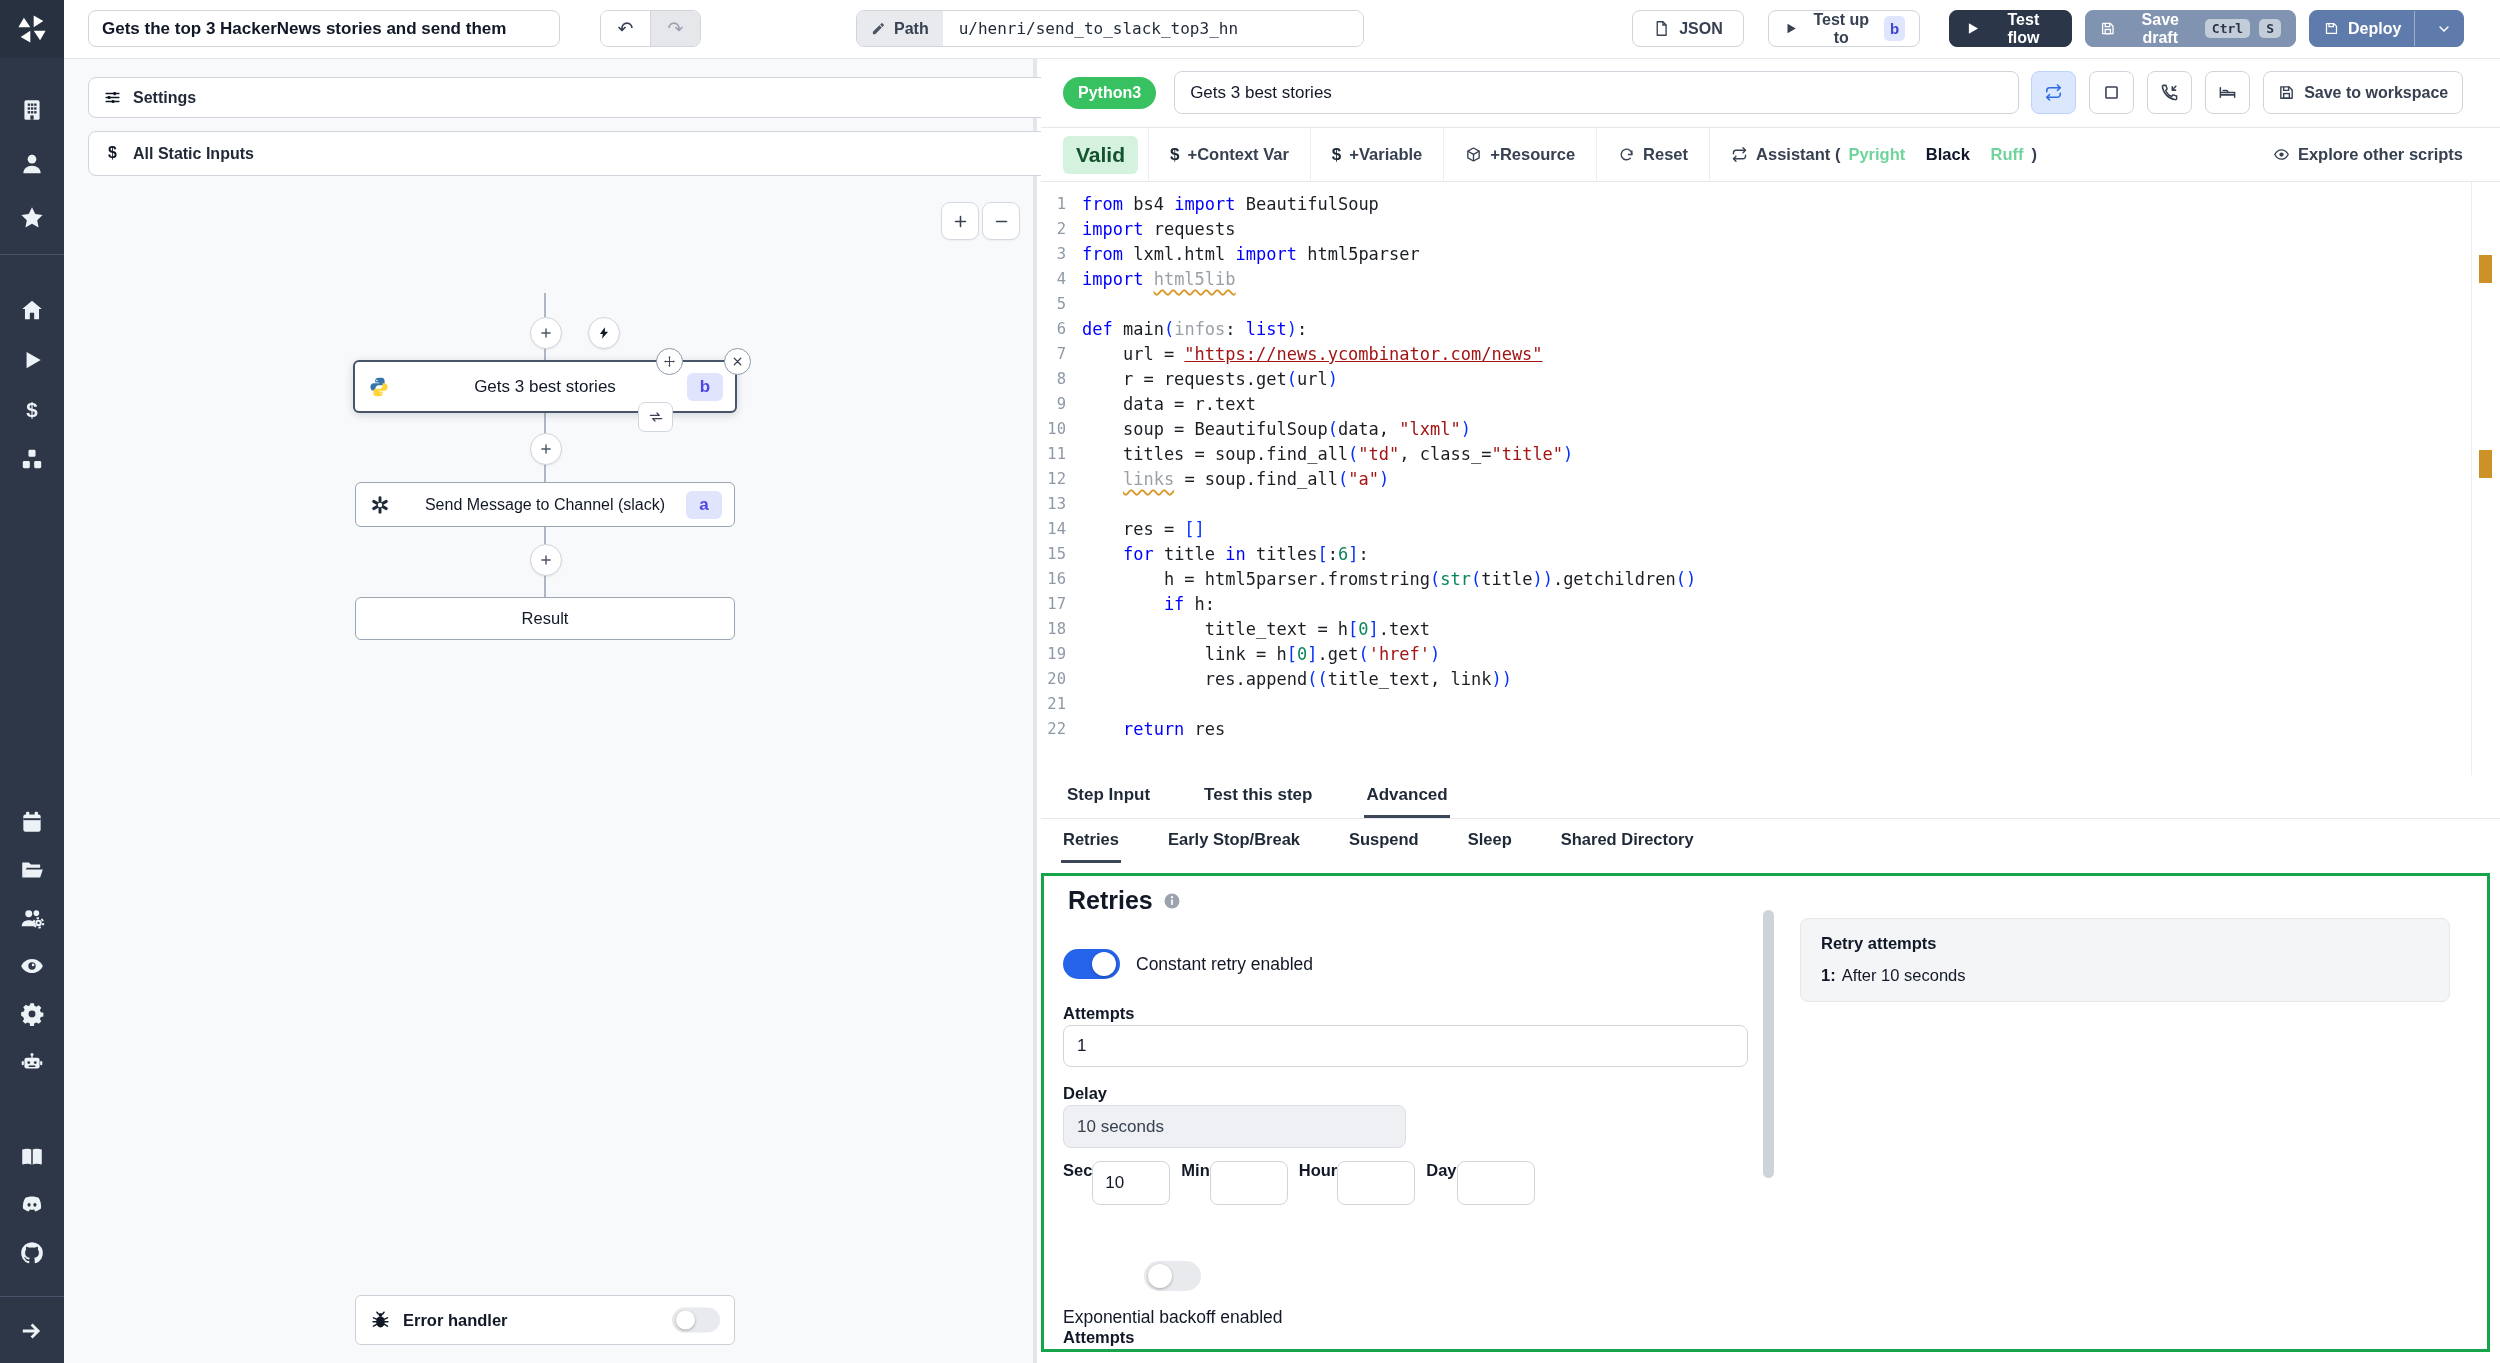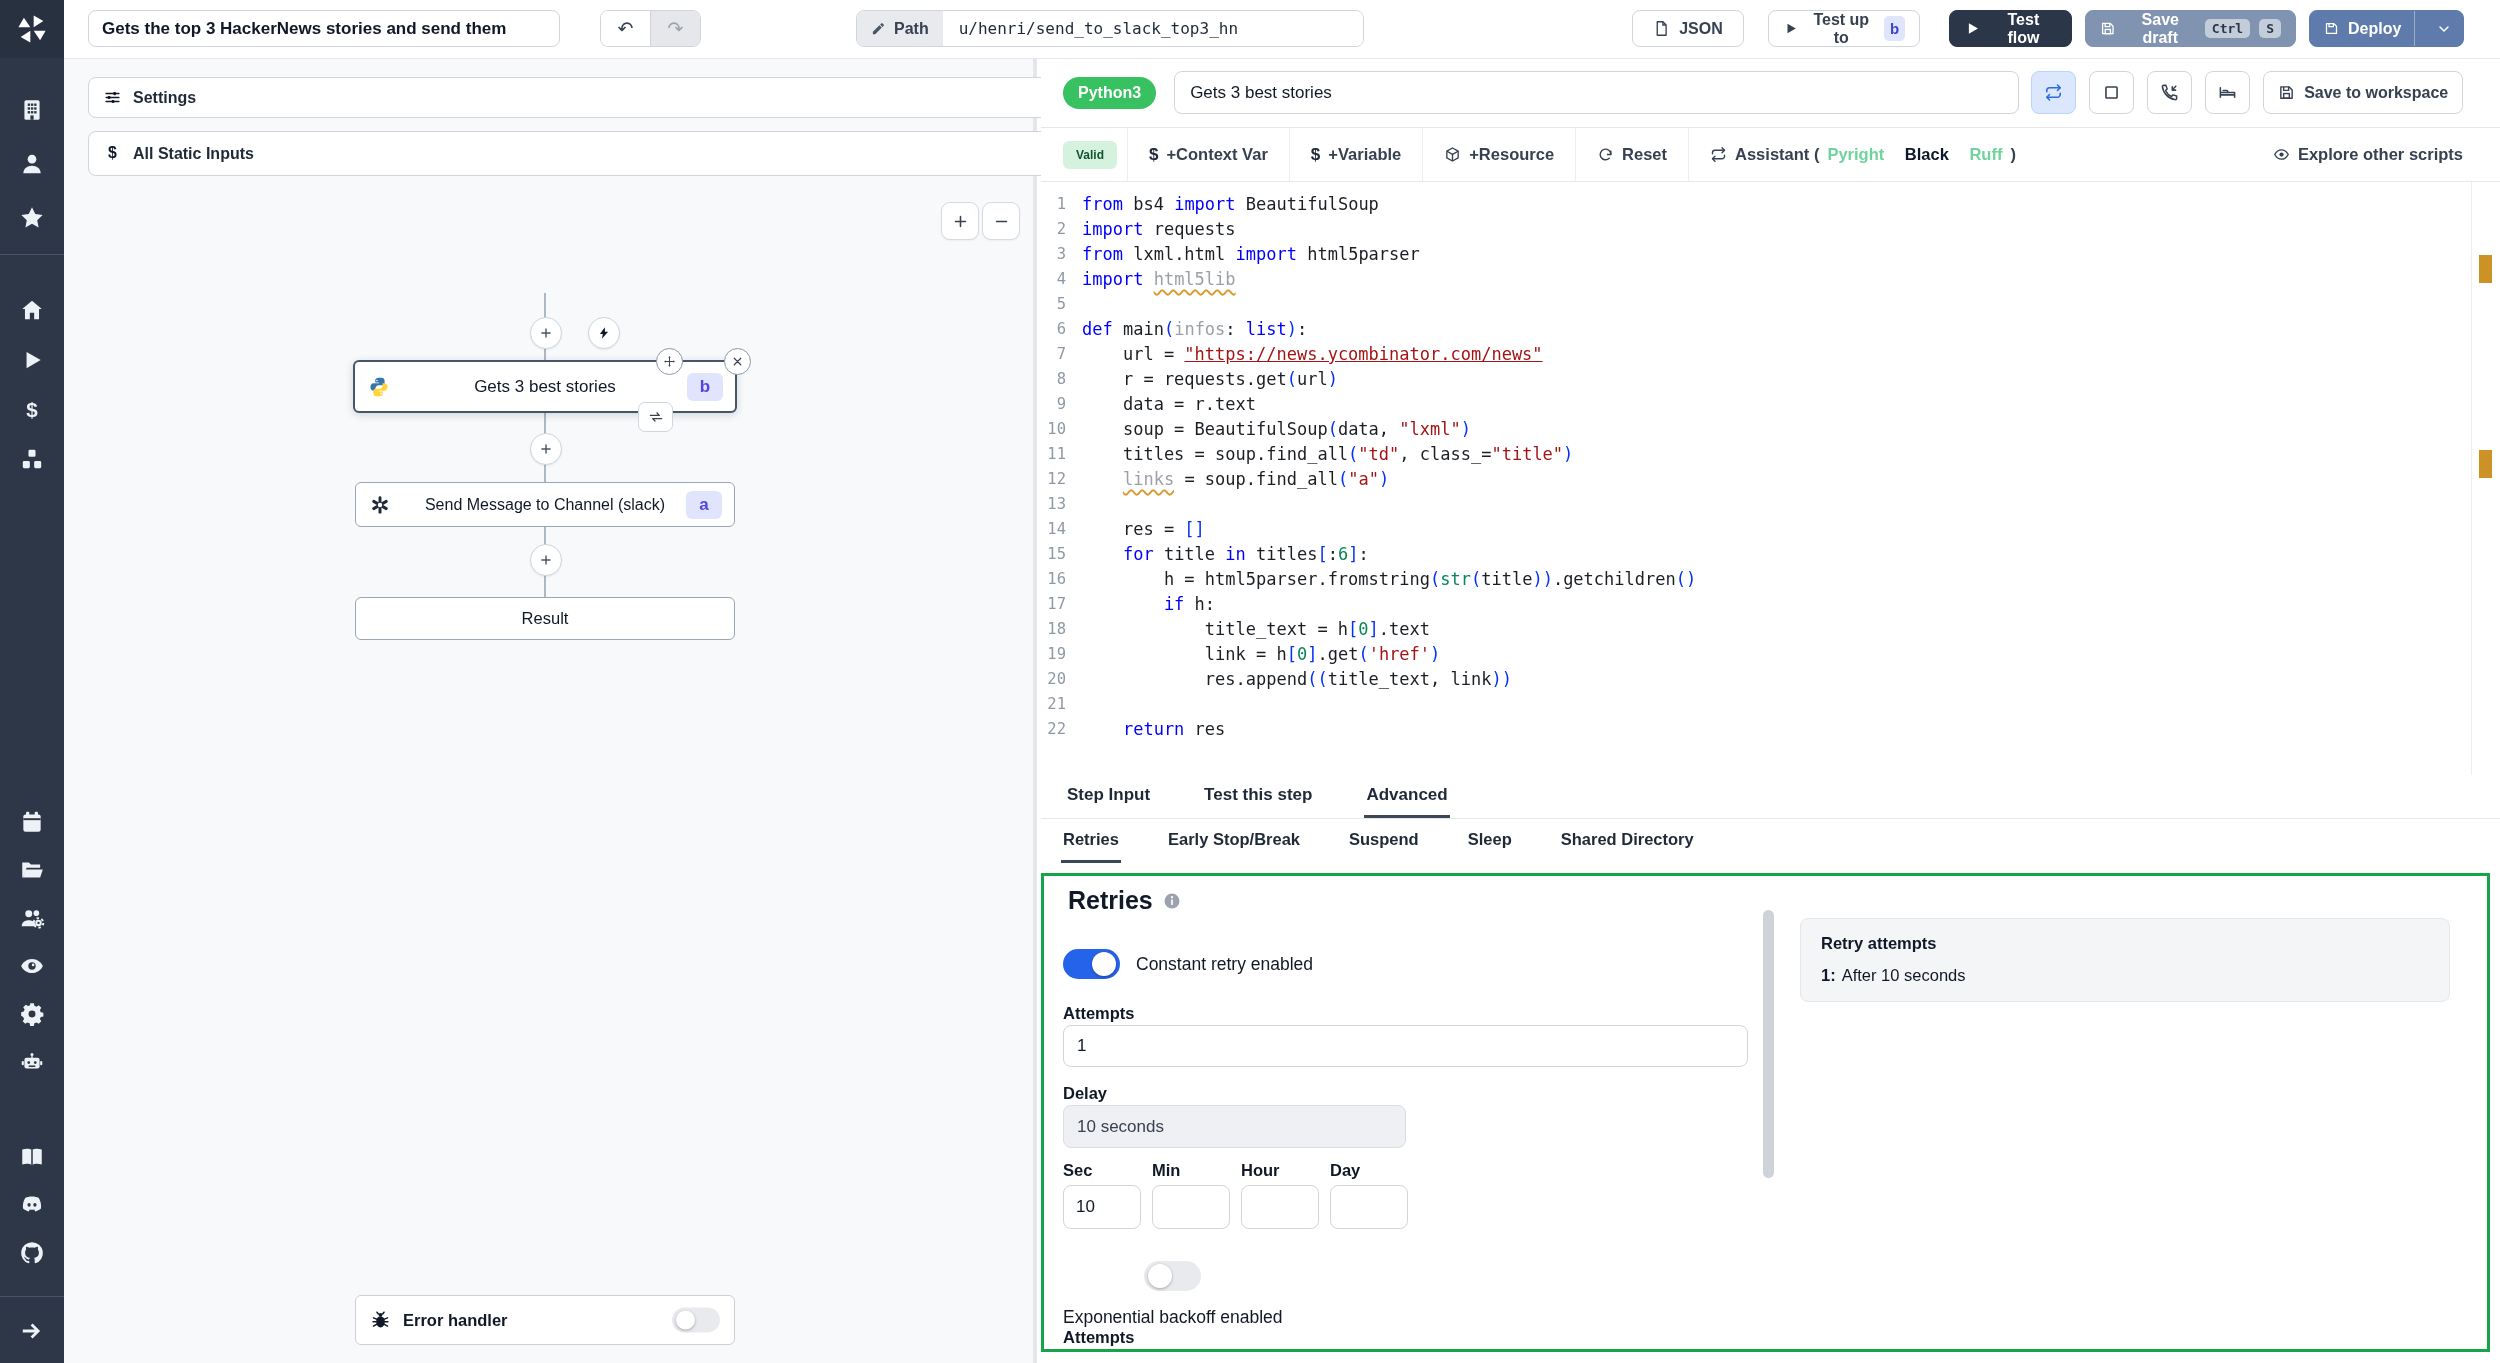--- a/index.html
+++ b/index.html
@@ -75,21 +75,21 @@
   .lang-badge{background:#38c160;color:#fff;font-weight:700;font-size:16px;border-radius:999px;padding:7px 15px;}
   .step-title-input{margin-left:18px;width:845px;height:43px;border:1px solid #d1d5db;border-radius:8px;display:flex;align-items:center;padding:0 15px;font-size:17px;box-sizing:border-box;}
   .icon-btn{width:45px;height:43px;border:1px solid #d1d5db;border-radius:8px;background:#fff;display:flex;align-items:center;justify-content:center;cursor:pointer;box-sizing:border-box;}
   .icon-btn svg{width:19px;height:19px;color:#374151;}
   .icon-btn.active-blue{background:#dbe7fd;border-color:#bcd3fb;}
   .icon-btn.active-blue svg{color:#2f6ae1;}
   .save-ws{margin-left:13px;height:43px;}
   .ed-row2{position:absolute;left:0;right:0;top:70px;height:54px;border-bottom:1px solid #e5e7eb;display:flex;align-items:center;box-sizing:border-box;}
   .tb-item{display:flex;align-items:center;gap:8px;font-size:16.5px;font-weight:600;color:#374151;padding:0 21px;height:38px;cursor:pointer;}
   .tb-sep{width:1px;height:54px;background:#eceef1;}
-  .valid-badge{background:#d4f2de;color:#14532d;font-weight:700;font-size:12px;border-radius:6px;padding:7px 13px;margin-left:22px;margin-right:10px;}
+  .valid-badge{background:#d4f2de;color:#14532d;font-weight:700;font-size:21px;border-radius:6px;padding:7px 13px;margin-left:22px;margin-right:10px;}
   .tb-item svg{width:17px;height:17px;}
   .tb-dollar{font-weight:700;font-size:17px;color:#1f2937;}
   .linter-ok{color:#6fd49b;}
   .linter-dark{color:#0f172a;font-weight:700;}
   .explore{margin-left:auto;margin-right:16px;}
 
   
   .code-area{position:absolute;left:0;top:124px;right:0;height:593px;overflow:hidden;font-family:"DejaVu Sans Mono",monospace;font-size:17px;line-height:25px;cursor:text;}
   .gutter{position:absolute;left:0;top:10px;width:25px;text-align:right;color:#8e99a6;font-size:15.5px;}
   .code-lines{position:absolute;left:41px;top:10px;right:40px;white-space:pre;}
@@ -120,21 +120,21 @@
   .tg-lg{width:57px;height:30px;}
   .tg-on{background:#2563eb;}
   .tg-on .knob{width:24px;height:24px;right:4px;}
   .tg-off{background:#e8eaed;}
   .tg-off .knob{width:24px;height:24px;left:4px;}
   .toggle-row{position:absolute;left:19px;display:flex;align-items:center;gap:16px;}
   .fld-label{position:absolute;left:19px;font-size:16.5px;font-weight:700;color:#111827;}
   .input-box{position:absolute;left:19px;border:1px solid #d1d5db;border-radius:8px;background:#fff;display:flex;align-items:center;padding:0 13px;font-size:17px;color:#111827;box-sizing:border-box;cursor:text;}
   .input-disabled{background:#eef0f3;border-color:#dadde2;color:#374151;cursor:default;}
   .time-fields{position:absolute;left:19px;top:1155px;display:flex;gap:11px;}
-  .tf-col{display:flex;flex-direction:column;}
+  .tf-col{display:flex;flex-direction:row;}
   .tf-label{font-size:16.5px;font-weight:700;color:#111827;margin-bottom:5px;}
   .tf-input{width:78px;height:44px;border:1px solid #d1d5db;border-radius:8px;display:flex;align-items:center;padding:0 12px;font-size:17px;box-sizing:border-box;cursor:text;background:#fff;}
   .panel-scrollbar{position:absolute;left:719px;top:34px;width:11px;height:268px;border-radius:6px;background:#ced3d9;cursor:grab;}
   .retry-box{position:absolute;left:756px;top:42px;width:650px;height:84px;background:#f4f5f6;border:1px solid #e5e7eb;border-radius:8px;padding:15px 20px;box-sizing:border-box;}
   .retry-box-title{font-size:16.5px;font-weight:600;color:#111827;}
   .retry-entry{margin-top:13px;font-size:16.5px;color:#111827;}
   .retry-entry b{margin-right:6px;}
 </style>
 </head>
 <body>

